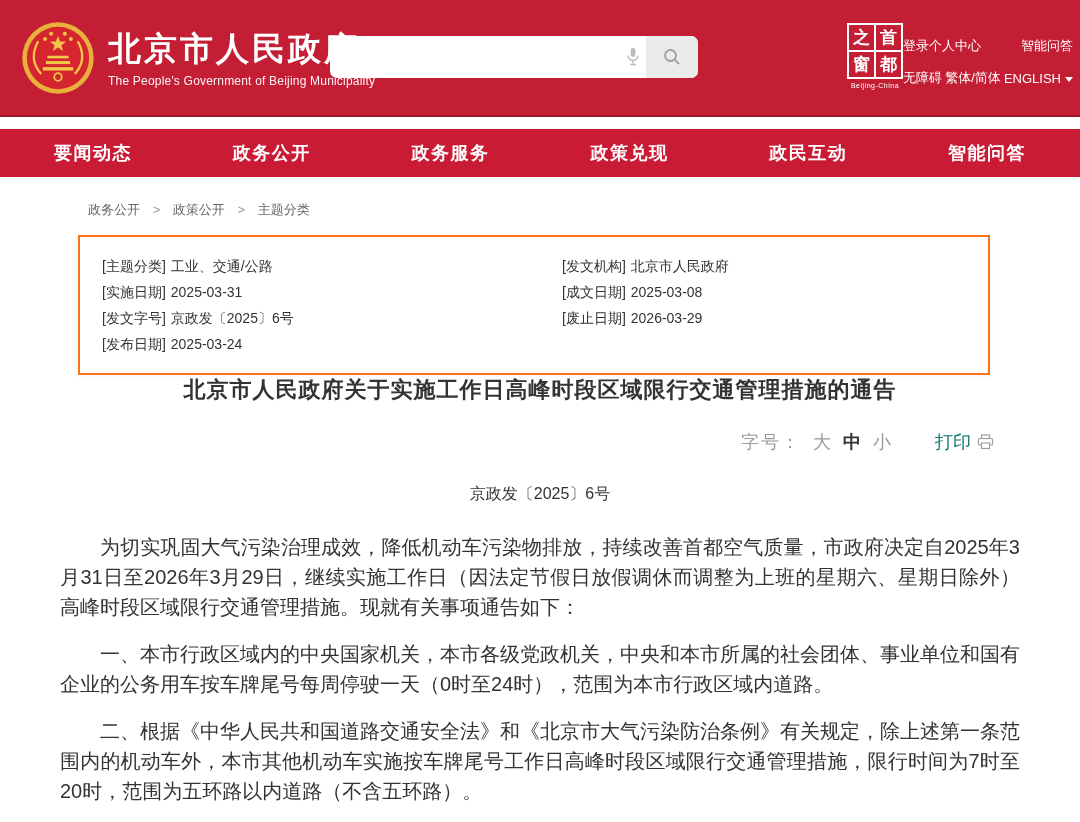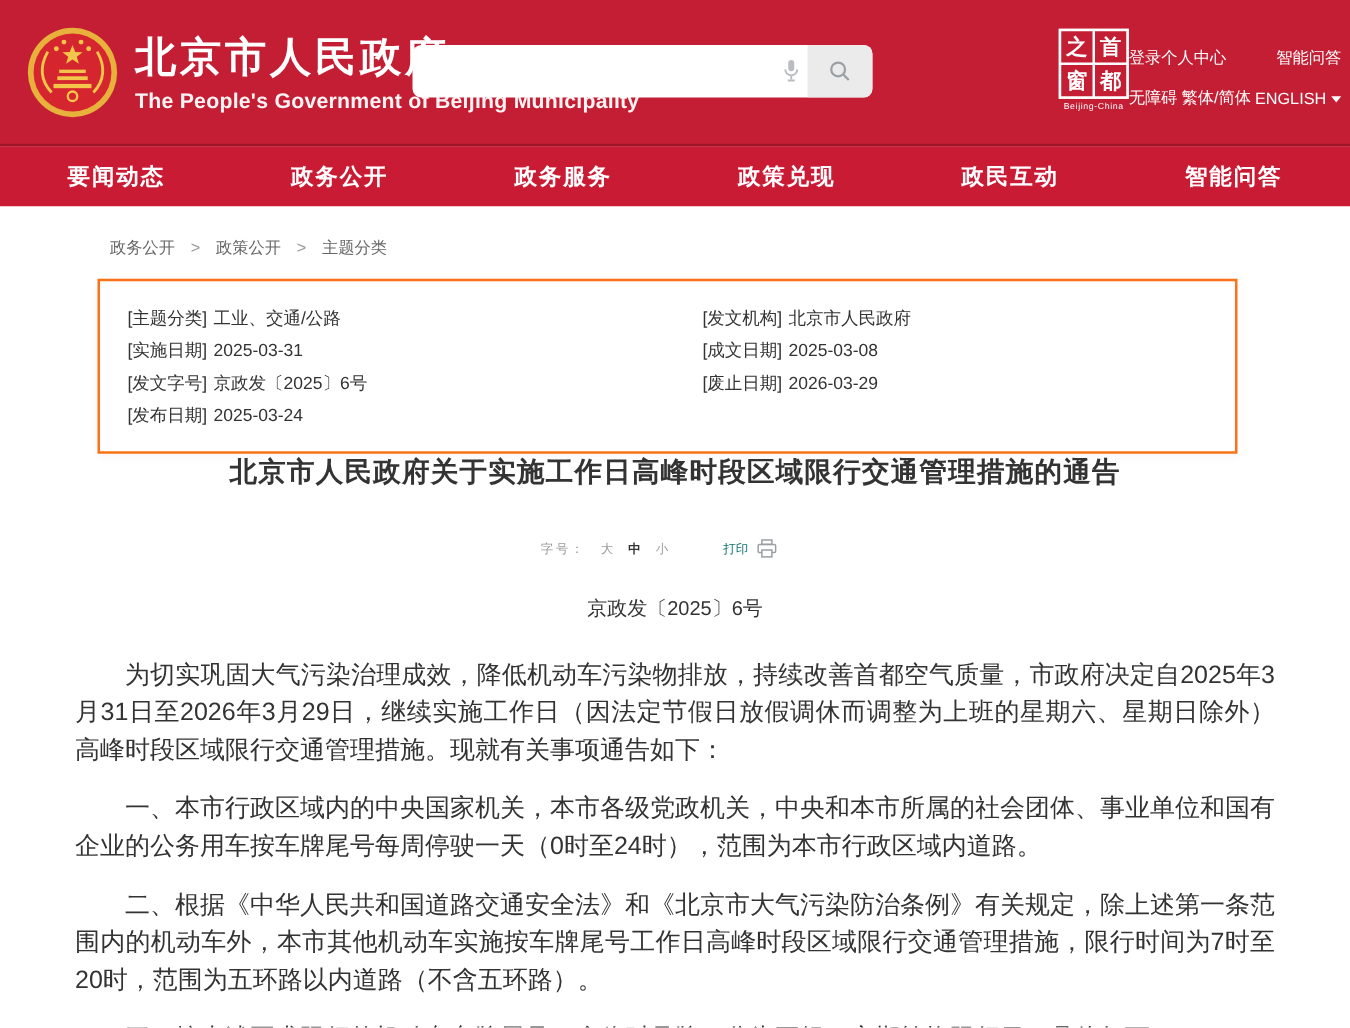--- a/index.html
+++ b/index.html
@@ -6,21 +6,21 @@
   html,body { width:1080px; height:822px; overflow:hidden; background:#fff;
     font-family:"Liberation Sans","DejaVu Sans",sans-serif; }
 
   
   .header { position:relative; width:1080px; height:117px; background:#c31e34;
     border-bottom:2px solid #a01428; }
   .logo-area { position:absolute; left:20px; top:20px; display:flex; align-items:center; cursor:pointer; }
   .emblem { width:76px; height:76px; }
   .site-titles { margin-left:12px; color:#fff; }
   .site-name { font-size:33px; font-weight:bold; letter-spacing:3px; line-height:40px; }
-  .site-sub { font-size:17px; margin-top:5px; letter-spacing:0.2px; opacity:0.95;font-weight:bold; }
+  .site-sub { font-size:12px; margin-top:5px; letter-spacing:0.2px; opacity:0.95; }
 
   .search-box { position:absolute; left:330px; top:36px; width:368px; height:42px;
     background:#fff; border-radius:7px; display:flex; align-items:center; overflow:hidden; }
   .search-input { flex:1; height:100%; border:none; outline:none; padding:0 8px 0 14px;
     font-size:14px; color:#333; background:transparent; }
   .mic-btn { width:26px; height:100%; display:flex; align-items:center; justify-content:center; cursor:pointer; }
   .search-btn { width:52px; height:100%; background:#ebebeb; display:flex; align-items:center;
     justify-content:center; cursor:pointer; }
 
   .seal { position:absolute; left:845px; top:23px; width:60px; cursor:pointer; }
@@ -32,43 +32,43 @@
 
   .top-links { position:absolute; left:903px; top:37px; width:170px; color:#fff; font-size:13px; }
   .tl-row { display:flex; justify-content:space-between; align-items:center; }
   .tl-row + .tl-row { margin-top:14px; }
   .tl-link { cursor:pointer; white-space:nowrap; }
   .caret { display:inline-block; width:0; height:0; border-left:4px solid transparent;
     border-right:4px solid transparent; border-top:5px solid #fff; margin-left:4px; vertical-align:middle; }
 
   
   .nav { width:1080px; height:48px; background:#ca1b35; display:flex; align-items:center;
-    justify-content:space-between; padding:0 54px; }
+    justify-content:space-between; padding:0 54px;margin-top:12px; }
   .nav-item { color:#fff; font-size:18px; font-weight:600; letter-spacing:1.5px; cursor:pointer; }
 
   
   .main { padding:24px 60px 0 60px; }
   .breadcrumb { padding-left:28px; font-size:13px; color:#666; }
   .crumb { cursor:pointer; }
   .crumb-sep { color:#999; margin:0 9px; }
 
   .meta-box { margin:16px 0 0 18px; width:912px; border:2px solid #f97316;
     box-shadow:0 2px 8px rgba(0,0,0,0.04); padding:16px 0; display:grid;
     grid-template-columns:1fr 1fr; }
   .meta-col { padding-left:22px; }
   .meta-col.right { padding-left:28px; }
   .meta-row { line-height:26px; font-size:14px; color:#333; }
   .meta-label { color:#333; }
   .meta-value { margin-left:5px; }
 
   .doc-title { text-align:center; font-size:22px; font-weight:600;
     color:#333; letter-spacing:1px; }
 
-  .tools { margin-top:38px; display:flex; justify-content:center; align-items:center;
-    padding-right:26px; font-size:10px; color:#999; }
+  .tools { margin-top:25px; display:flex; justify-content:flex-end; align-items:center;
+    padding-right:26px; font-size:18px; color:#999; }
   .fs-label { letter-spacing:2px; }
   .fs-opt { margin-left:12px; cursor:pointer; color:#999; }
   .fs-opt.active { color:#333; font-weight:600; }
   .print { margin-left:44px; display:flex; align-items:center; cursor:pointer; color:#0f766e; }
   .print svg { margin-left:6px; }
 
   .doc-number { margin-top:30px; text-align:center; font-size:16px; color:#333; }
 
   .article-body { margin-top:27px; }
   .article-body p { font-size:20px; color:#333; line-height:30px; text-indent:2em;

